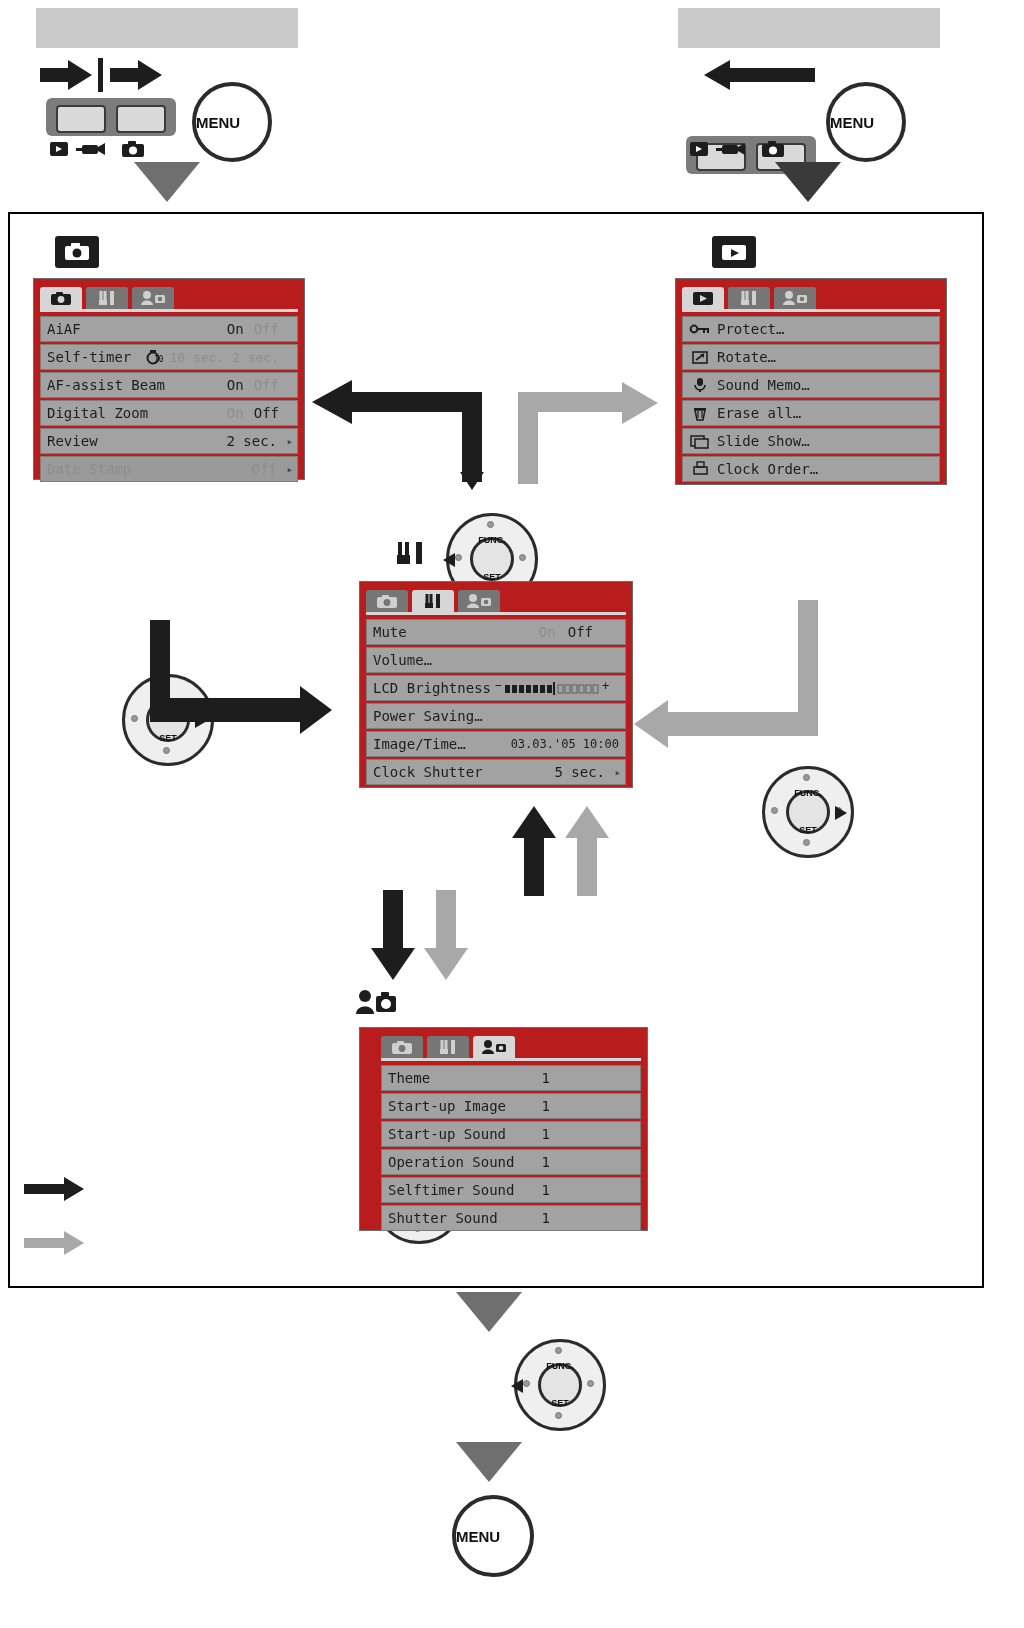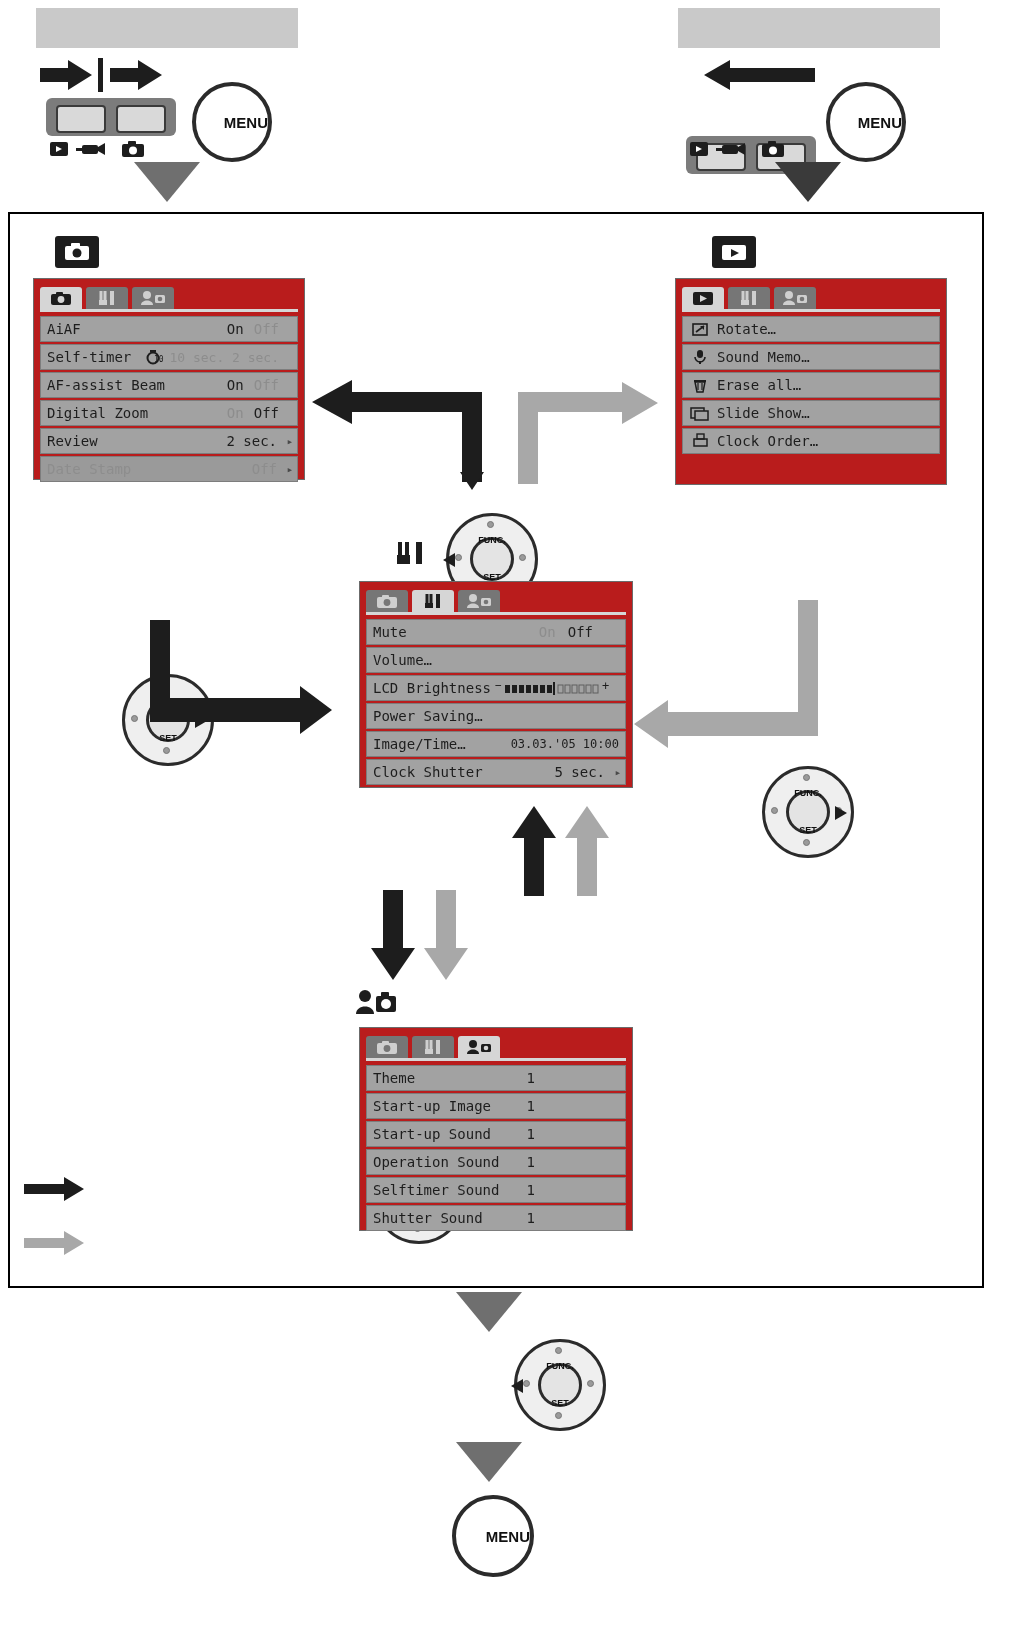--- a/index.html
+++ b/index.html
@@ -8,21 +8,21 @@
 
   
   .hdrbar{background:#c9c9c9;}
 
   
   .switchbox{background:#7c7c7c;border-radius:6px;position:relative;}
   .switchbox .slot{position:absolute;background:#d9d9d9;border:2px solid #3a3a3a;border-radius:4px;}
 
   
   .menubtn{border-radius:50%;border:4px solid #2b2b2b;background:#ffffff;
-           display:flex;align-items:center;justify-content:flex-end;
+           display:flex;align-items:center;justify-content:flex-start;
            font-family:"Liberation Sans",sans-serif;font-weight:bold;color:#111;}
 
   
   .wheel{border-radius:50%;background:#efefef;border:3px solid #2b2b2b;position:relative;}
   .wheel .inner{position:absolute;border-radius:50%;background:#e4e4e4;border:3px solid #2b2b2b;
        display:flex;align-items:center;justify-content:center;flex-direction:column;
        font-family:"Liberation Sans",sans-serif;font-weight:bold;color:#111;line-height:1.0;gap:28px;}
   .wheel .dot{position:absolute;width:5px;height:5px;border-radius:50%;background:#9a9a9a;border:1px solid #777;}
 
   
@@ -223,20 +223,31 @@
       <svg width="26" height="16">
           <circle cx="7" cy="5" r="4" fill="#cfcfcf"></circle>
           <path d="M1 15 C1 9, 13 9, 13 15 Z" fill="#cfcfcf"></path>
           <rect x="15" y="5" width="10" height="8" rx="1.5" fill="#cfcfcf"></rect>
           <circle cx="20" cy="9" r="2.3" fill="#767676"></circle>
         </svg>
     </div>
   </div>
   <div class="tabsep"></div>
   <div class="rows">
+    <div class="row">
+      <span class="iconcell">
+        <svg width="20" height="13">
+            <circle cx="4" cy="6" r="3.4" fill="none" stroke="#1d1d1d" stroke-width="2"></circle>
+            <rect x="7" y="5" width="12" height="2" fill="#1d1d1d"></rect>
+            <rect x="13" y="5" width="2" height="5" fill="#1d1d1d"></rect>
+            <rect x="17" y="5" width="2" height="5" fill="#1d1d1d"></rect>
+          </svg>
+      </span>
+      <span>Protect…</span>
+    </div>
     <div class="row">
       <span class="iconcell">
         <svg width="18" height="15">
             <rect x="2" y="2" width="14" height="11" fill="none" stroke="#1d1d1d" stroke-width="1.6"></rect>
             <path d="M5 10 L13 4" stroke="#1d1d1d" stroke-width="1.6"></path>
             <polygon points="13,4 9,4 13,8" fill="#1d1d1d"></polygon>
           </svg>
       </span>
       <span>Rotate…</span>
     </div>
@@ -478,21 +489,21 @@
 <div class="abs" style="left:355px;top:988px;">
   <svg width="44" height="30">
     <circle cx="10" cy="8" r="6" fill="#1d1d1d"></circle>
     <path d="M1 26 C1 16, 19 16, 19 26 Z" fill="#1d1d1d"></path>
     <rect x="21" y="8" width="20" height="16" rx="2" fill="#1d1d1d"></rect>
     <rect x="26" y="4" width="8" height="5" rx="1" fill="#1d1d1d"></rect>
     <circle cx="31" cy="16" r="5" fill="#ffffff"></circle>
   </svg>
 </div>
 
-<div class="abs panel" style="left:359px;top:1027px;width:272px;height:202px;">
+<div class="abs panel" style="left:359px;top:1027px;width:272px;height:202px;padding-left:15px;">
   <div class="tabbar">
     <div class="tab">
       <svg width="24" height="15">
           <rect x="2" y="3" width="20" height="11" rx="2" fill="#cfcfcf"></rect>
           <rect x="7" y="1" width="7" height="3" rx="1" fill="#cfcfcf"></rect>
           <circle cx="12" cy="8.5" r="3.4" fill="#767676"></circle>
         </svg>
     </div>
     <div class="tab">
       <svg width="22" height="16">

